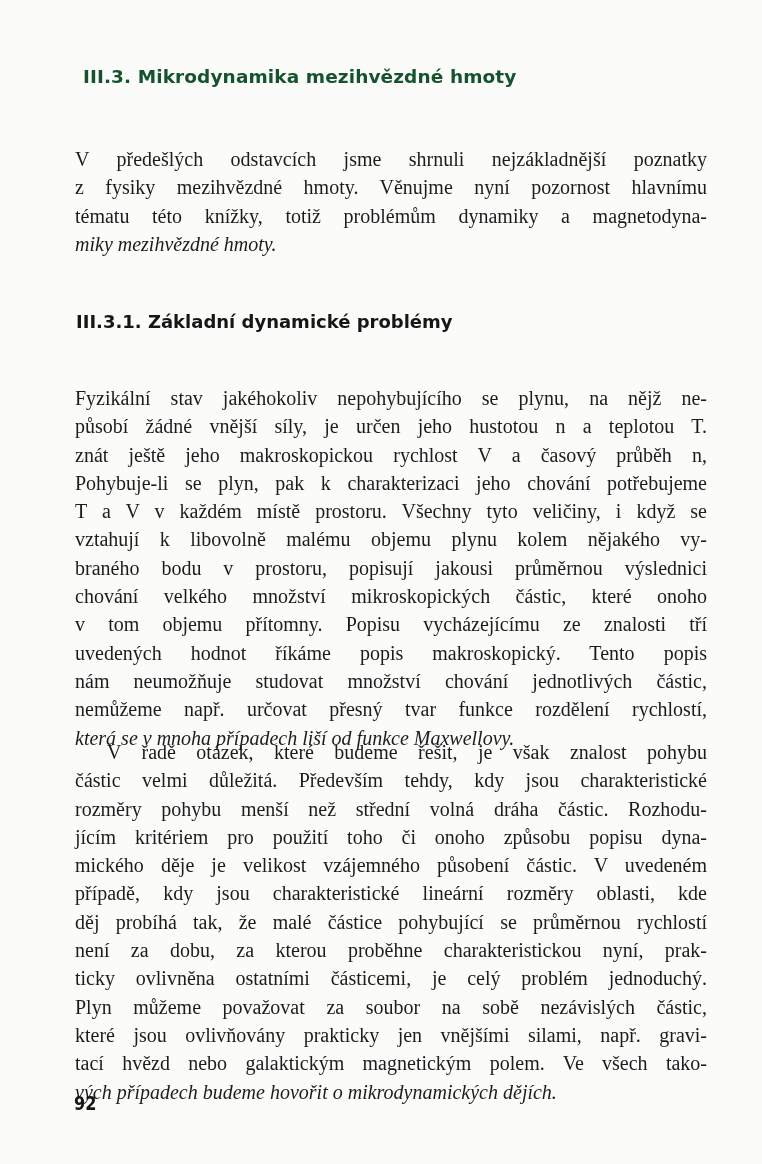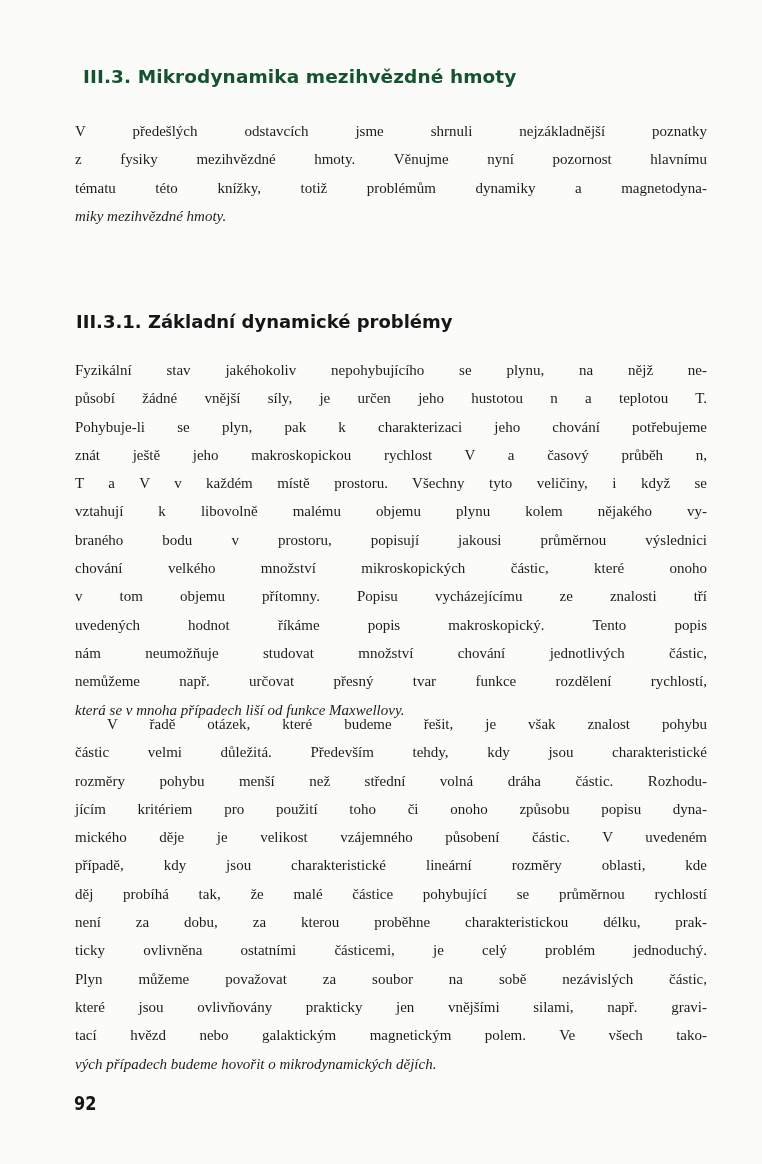--- a/index.html
+++ b/index.html
@@ -38,23 +38,24 @@
       font-weight: bold;
       font-size: 18px;
       color: #161616;
       white-space: nowrap;
     }
     .text-block {
       position: absolute;
       left: 75px;
       width: 632px;
       font-family: "Liberation Serif", serif;
-      font-size: 15px;
+      font-size: 20px;
       line-height: 28.3px;
       color: #1c1c1c;
+      margin-top: 28px;
     }
     .line {
       display: block;
       text-align: justify;
       text-align-last: justify;
       white-space: nowrap;
       height: 28.3px;
     }
     .line.last {
       text-align-last: left;
@@ -90,42 +91,42 @@
     <span class="line">z fysiky mezihvězdné hmoty. Věnujme nyní pozornost hlavnímu</span>
     <span class="line">tématu této knížky, totiž problémům dynamiky a magnetodyna-</span>
     <span class="line last">miky mezihvězdné hmoty.</span>
   </div>
 
   <div class="subsection-title">III.3.1. Základní dynamické problémy</div>
 
   <div class="text-block para1">
     <span class="line">Fyzikální stav jakéhokoliv nepohybujícího se plynu, na nějž ne-</span>
     <span class="line">působí žádné vnější síly, je určen jeho hustotou n a teplotou T.</span>
+    <span class="line">znát ještě jeho makroskopickou rychlost V a časový průběh n,</span>
     <span class="line">Pohybuje-li se plyn, pak k charakterizaci jeho chování potřebujeme</span>
-    <span class="line">znát ještě jeho makroskopickou rychlost V a časový průběh n,</span>
     <span class="line">T a V v každém místě prostoru. Všechny tyto veličiny, i když se</span>
     <span class="line">vztahují k libovolně malému objemu plynu kolem nějakého vy-</span>
     <span class="line">braného bodu v prostoru, popisují jakousi průměrnou výslednici</span>
     <span class="line">chování velkého množství mikroskopických částic, které onoho</span>
     <span class="line">v tom objemu přítomny. Popisu vycházejícímu ze znalosti tří</span>
     <span class="line">uvedených hodnot říkáme popis makroskopický. Tento popis</span>
     <span class="line">nám neumožňuje studovat množství chování jednotlivých částic,</span>
     <span class="line">nemůžeme např. určovat přesný tvar funkce rozdělení rychlostí,</span>
     <span class="line last">která se v mnoha případech liší od funkce Maxwellovy.</span>
   </div>
 
   <div class="text-block para2">
     <span class="line indent">V řadě otázek, které budeme řešit, je však znalost pohybu</span>
     <span class="line">částic velmi důležitá. Především tehdy, kdy jsou charakteristické</span>
     <span class="line">rozměry pohybu menší než střední volná dráha částic. Rozhodu-</span>
     <span class="line">jícím kritériem pro použití toho či onoho způsobu popisu dyna-</span>
     <span class="line">mického děje je velikost vzájemného působení částic. V uvedeném</span>
     <span class="line">případě, kdy jsou charakteristické lineární rozměry oblasti, kde</span>
     <span class="line">děj probíhá tak, že malé částice pohybující se průměrnou rychlostí</span>
-    <span class="line">není za dobu, za kterou proběhne charakteristickou délku, prak-</span>
+    <span class="line">není za dobu, za kterou proběhne charakteristickou nyní, prak-</span>
     <span class="line">ticky ovlivněna ostatními částicemi, je celý problém jednoduchý.</span>
     <span class="line">Plyn můžeme považovat za soubor na sobě nezávislých částic,</span>
     <span class="line">které jsou ovlivňovány prakticky jen vnějšími silami, např. gravi-</span>
     <span class="line">tací hvězd nebo galaktickým magnetickým polem. Ve všech tako-</span>
     <span class="line last">vých případech budeme hovořit o mikrodynamických dějích.</span>
   </div>
 
   <div class="page-number">92</div>
 
 </div>

